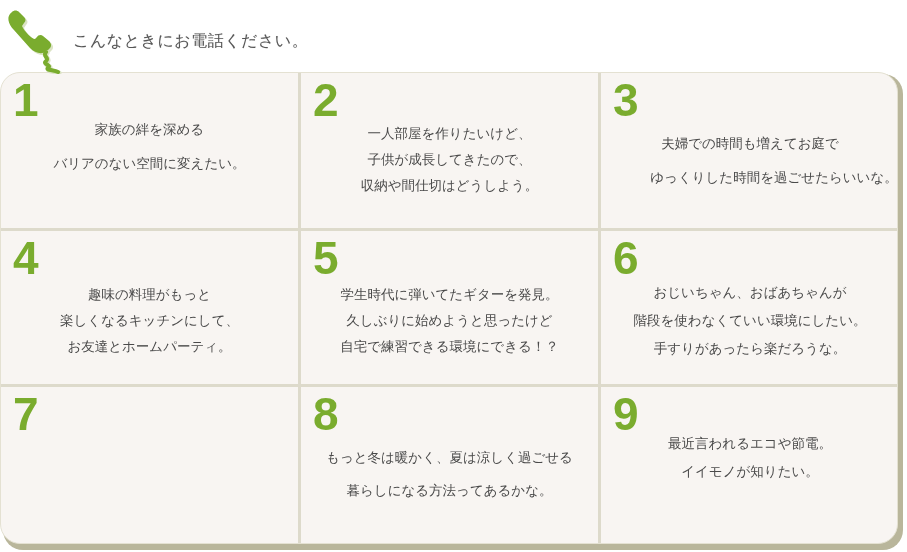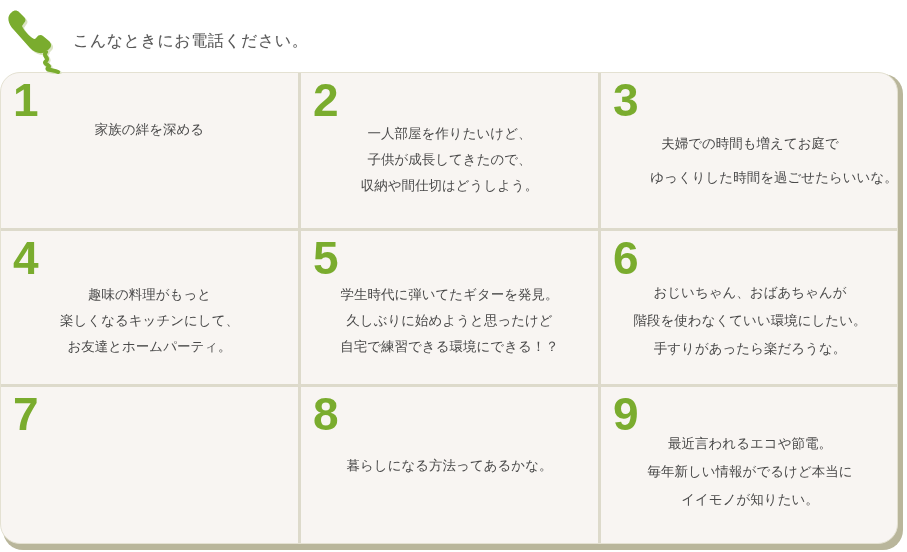--- a/index.html
+++ b/index.html
@@ -130,20 +130,21 @@
 
     <div class="vline" style="left:297px;"></div>
     <div class="vline" style="left:597px;"></div>
     <div class="hline" style="top:155px;"></div>
     <div class="hline" style="top:311px;"></div>
 
     <div class="cell" style="left:0;top:0;width:297px;height:155px;">
       <div class="cell-number">1</div>
       <div class="cell-text" style="top:44px;">
         <span class="line">家族の絆を深める</span>
+        <span class="line" style="margin-top:9px;">バリアのない空間に変えたい。</span>
       </div>
     </div>
     <div class="cell" style="left:300px;top:0;width:297px;height:155px;">
       <div class="cell-number">2</div>
       <div class="cell-text" style="top:47px;line-height:26px;">
         <span class="line">一人部屋を作りたいけど、</span>
         <span class="line">子供が成長してきたので、</span>
         <span class="line">収納や間仕切はどうしよう。</span>
       </div>
     </div>
@@ -179,25 +180,25 @@
         <span class="line">手すりがあったら楽だろうな。</span>
       </div>
     </div>
 
     <div class="cell" style="left:0;top:314px;width:297px;height:158px;">
       <div class="cell-number">7</div>
     </div>
     <div class="cell" style="left:300px;top:314px;width:297px;height:158px;">
       <div class="cell-number">8</div>
       <div class="cell-text" style="top:58px;">
+        <span class="line">もっと冬は暖かく、夏は涼しく過ごせる</span>
         <span class="line" style="margin-top:8px;">暮らしになる方法ってあるかな。</span>
       </div>
     </div>
     <div class="cell" style="left:600px;top:314px;width:298px;height:158px;">
       <div class="cell-number">9</div>
       <div class="cell-text" style="top:42px;line-height:28px;">
         <span class="line">最近言われるエコや節電。</span>
-        <span class="line">毎年新しい情報がでるけど本当に</span>
         <span class="line">イイモノが知りたい。</span>
       </div>
     </div>
   </div>
 </div>
 
 </body></html>

